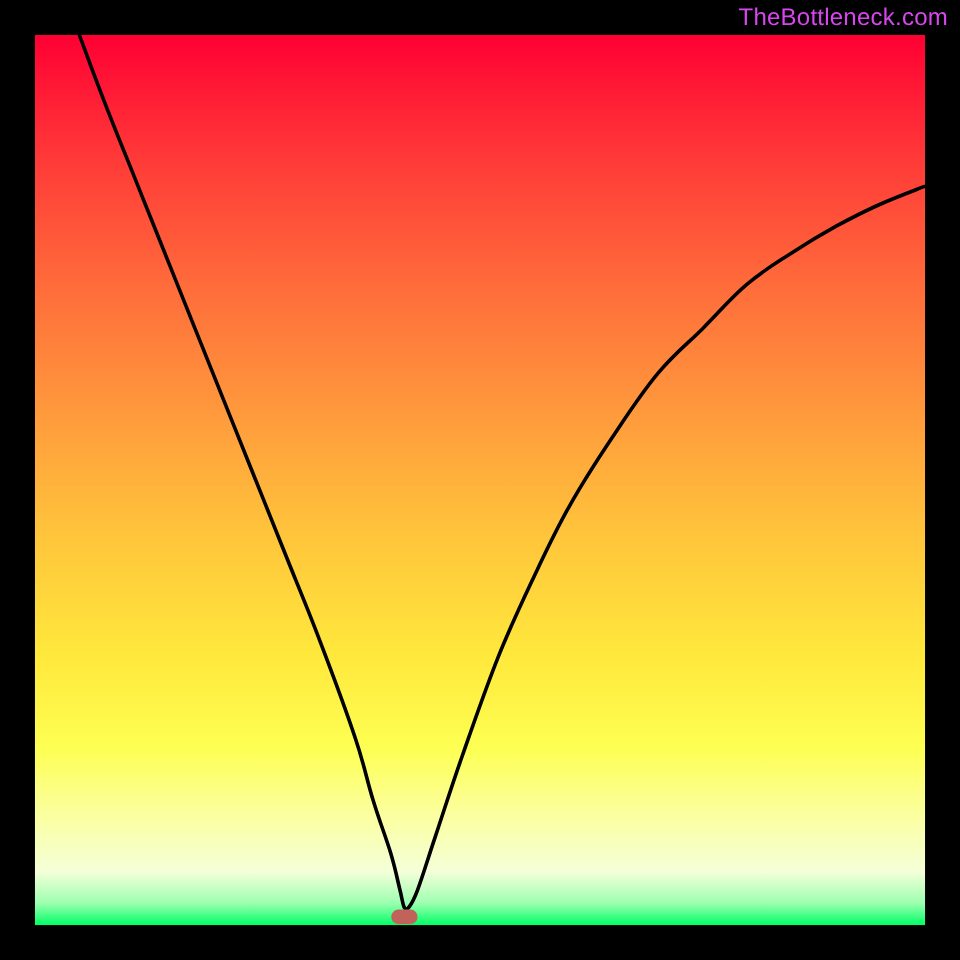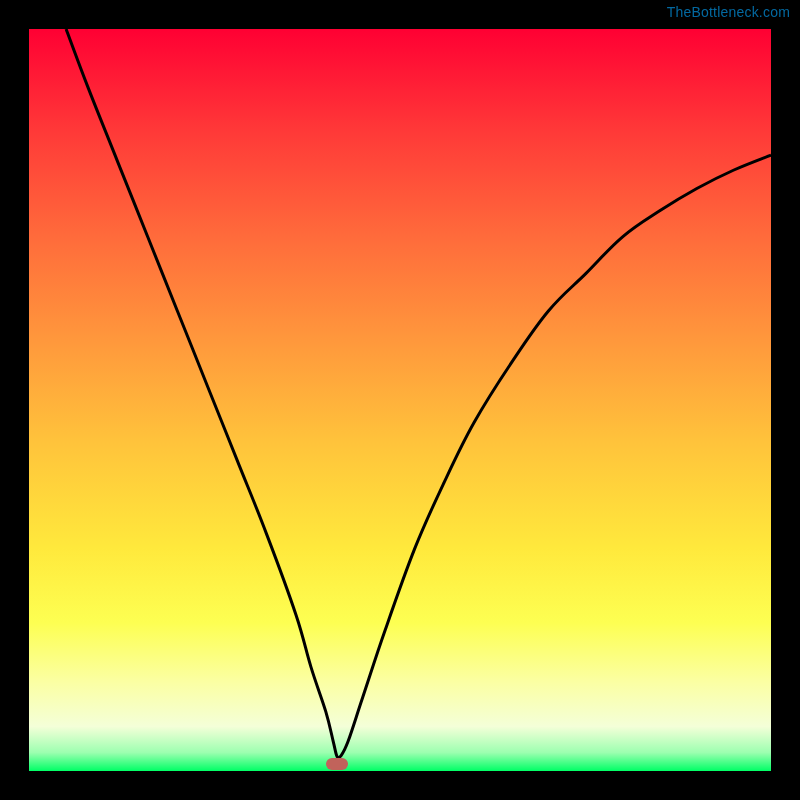--- a/index.html
+++ b/index.html
@@ -57,22 +57,22 @@
     width: 22px;
     height: 12px;
     border-radius: 6px;
     background: #c1635b;
     transform: translate(-50%, -50%);
   }
   .watermark {
     position: absolute;
     top: 4px;
     right: 10px;
-    color: #0369a1;
-    font-size: 14px;
+    color: #d946ef;
+    font-size: 20px;
     font-weight: 400;
     letter-spacing: 0.2px;
     white-space: nowrap;
     margin-left: 35px;
   }
 </style>
 </head>
 <body>
 
 <div class="frame">

